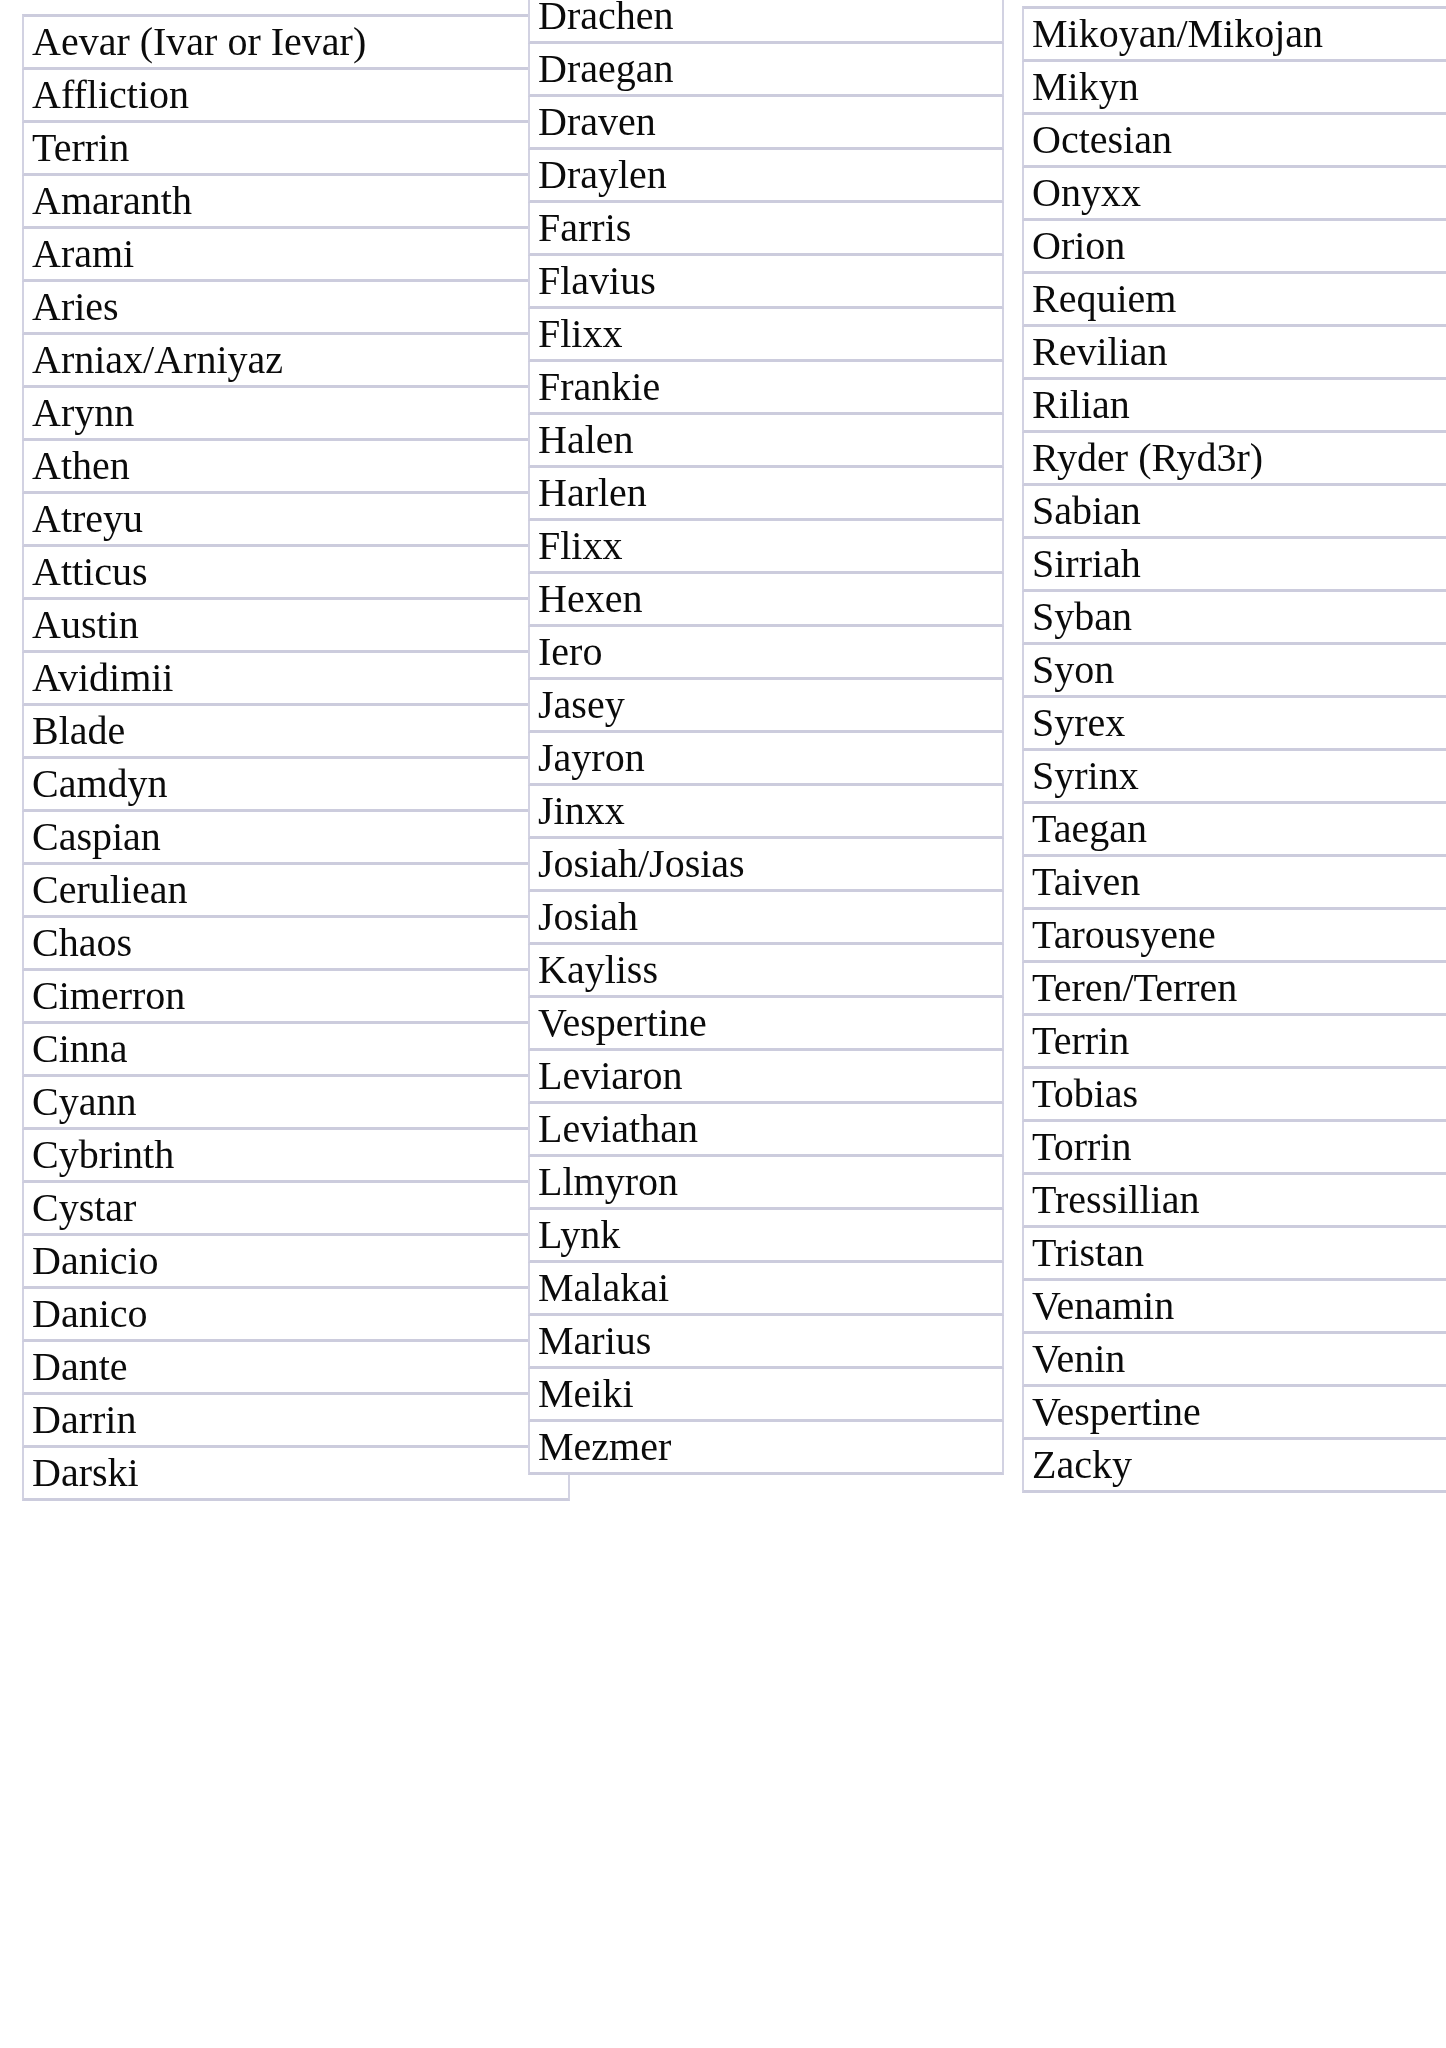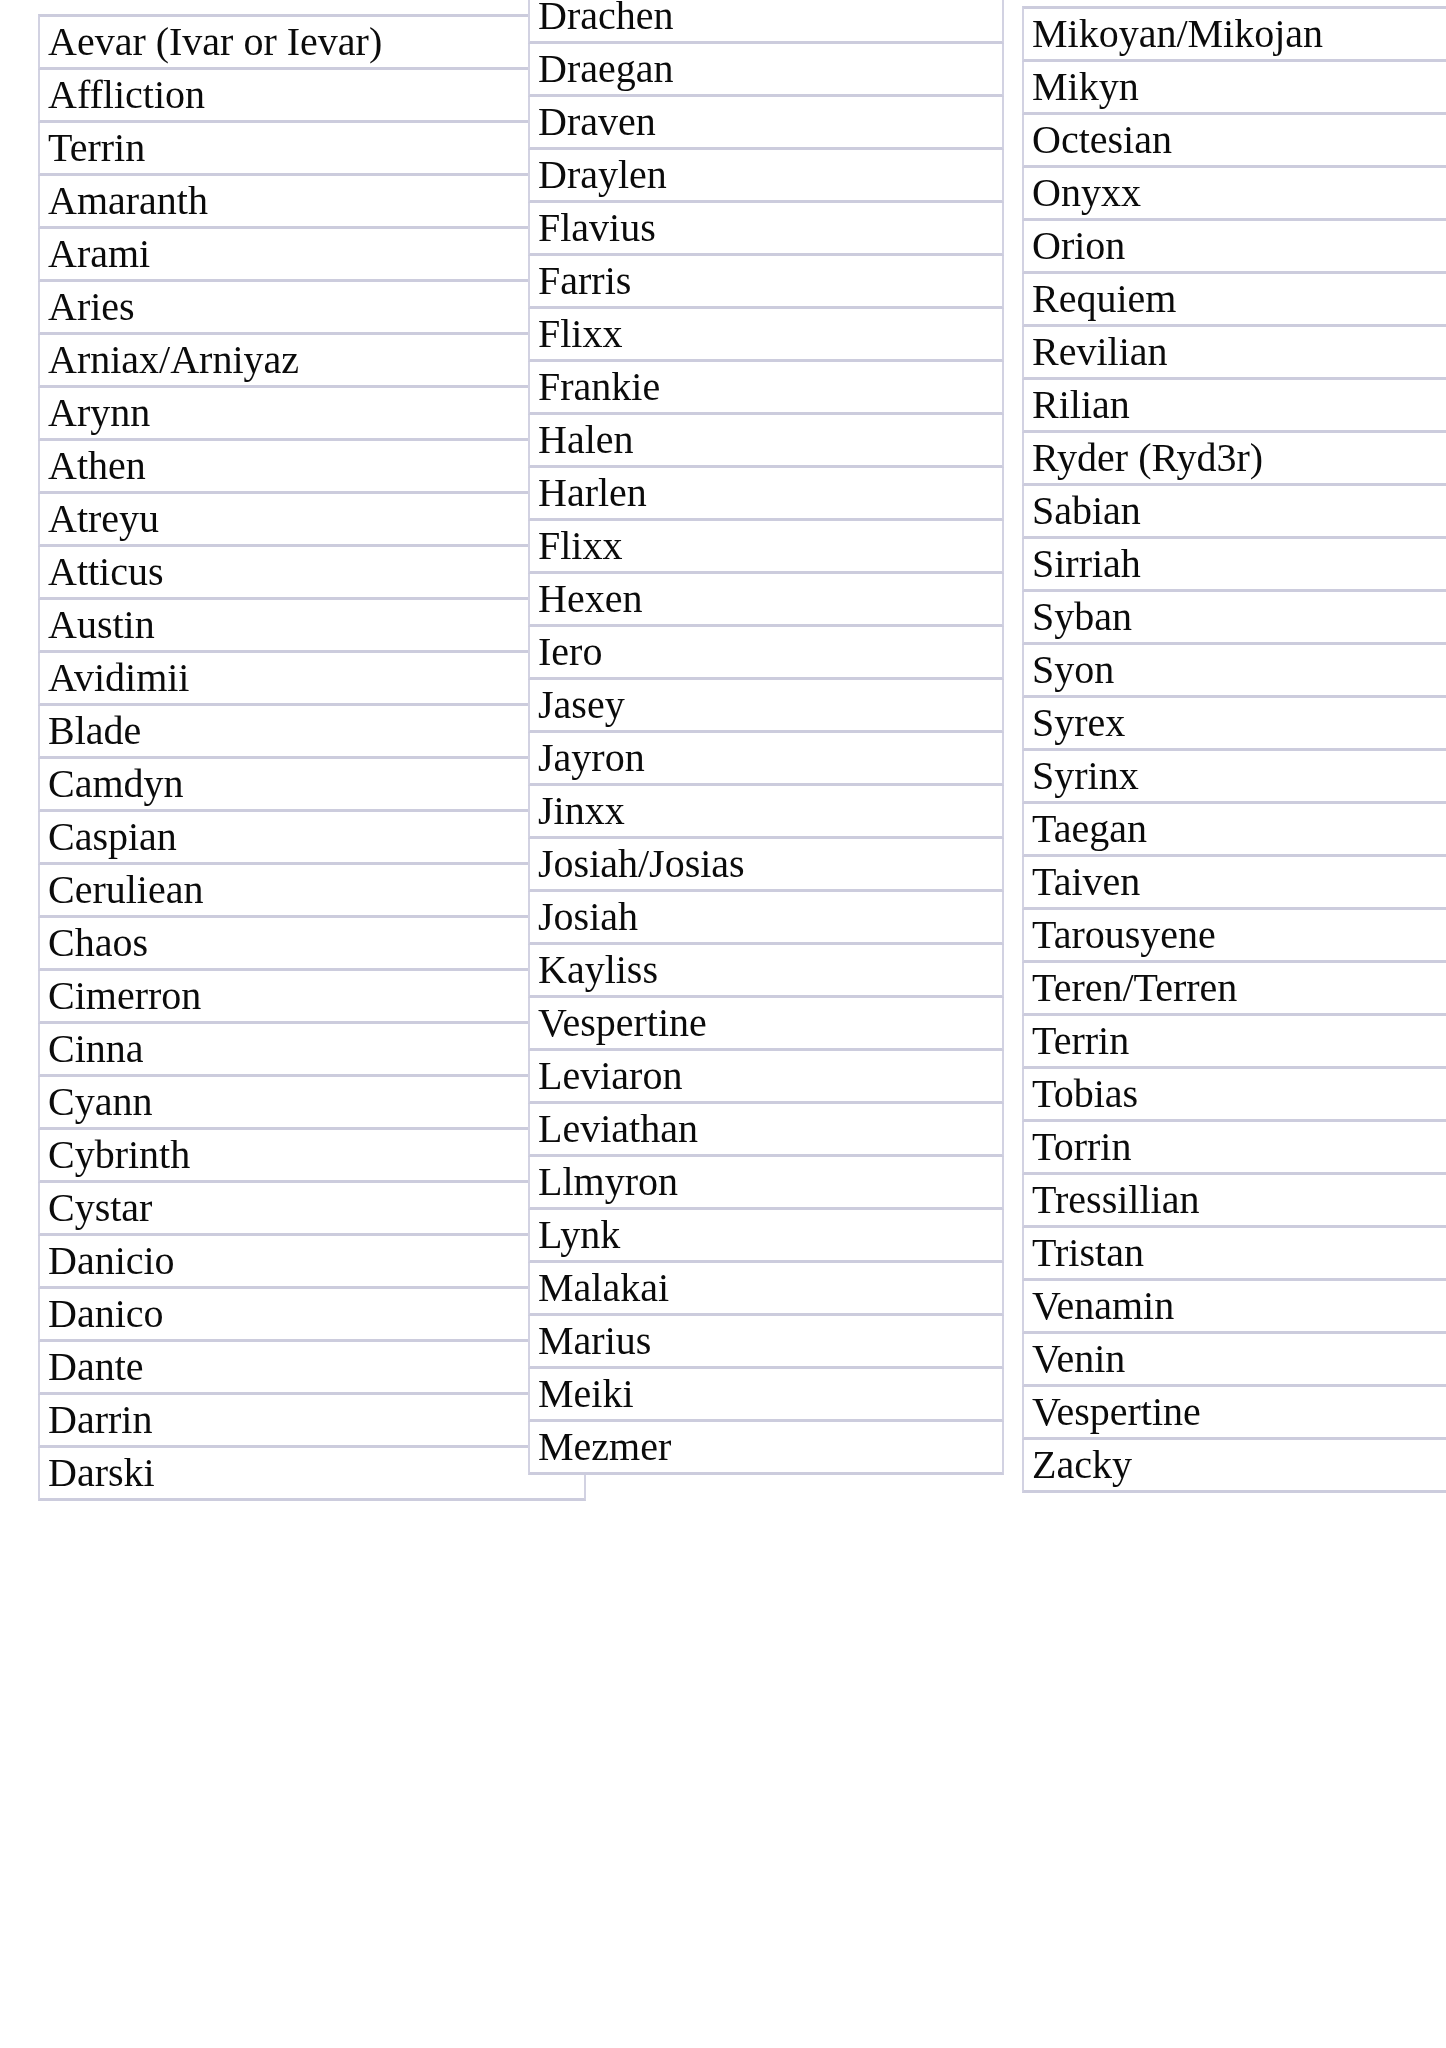--- a/index.html
+++ b/index.html
@@ -20,21 +20,21 @@
     height: 2048px;
     background: #ffffff;
   }
 
   .col {
     position: absolute;
     top: 0;
   }
 
   
-  #col-1 { left: 38px;  width: 548px; top: 14px; }
+  #col-1 { left: 22px;  width: 548px; top: 14px; }
   #col-2 { left: 528px; width: 476px; top: -12px; }
   #col-3 { left: 1022px; width: 500px; top: 6px; }
 
   table.name-table {
     border-collapse: separate;
     border-spacing: 0;
     width: 100%;
     table-layout: fixed;
   }
 
@@ -176,24 +176,24 @@
           <tr>
             <td class="name-cell">Draegan</td>
           </tr>
           <tr>
             <td class="name-cell">Draven</td>
           </tr>
           <tr>
             <td class="name-cell">Draylen</td>
           </tr>
           <tr>
+            <td class="name-cell">Farris</td>
+          </tr>
+          <tr>
             <td class="name-cell">Flavius</td>
-          </tr>
-          <tr>
-            <td class="name-cell">Farris</td>
           </tr>
           <tr>
             <td class="name-cell">Flixx</td>
           </tr>
           <tr>
             <td class="name-cell">Frankie</td>
           </tr>
           <tr>
             <td class="name-cell">Halen</td>
           </tr>

